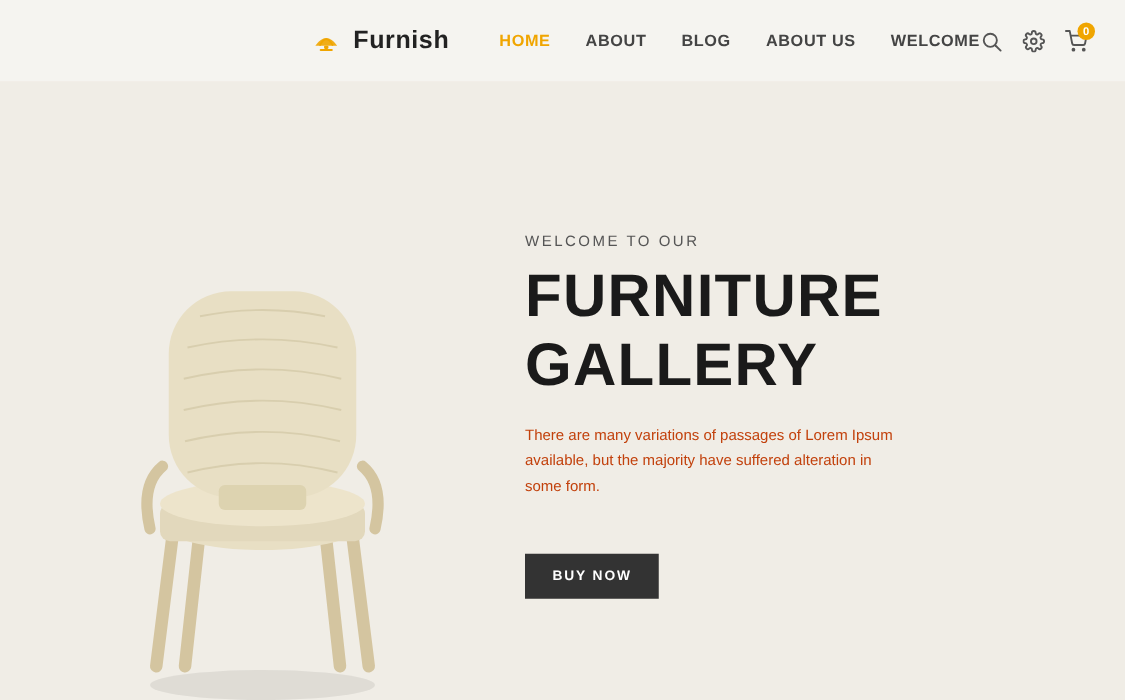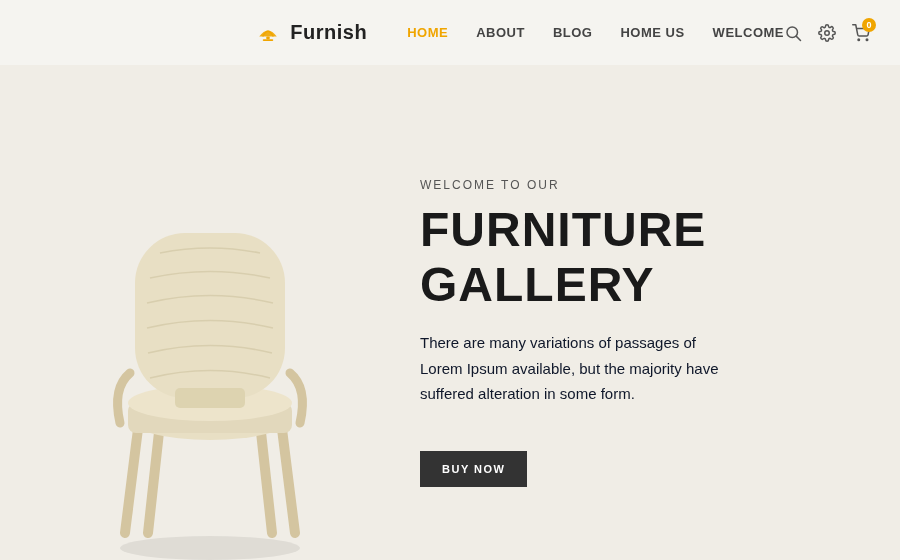--- a/index.html
+++ b/index.html
@@ -137,22 +137,22 @@
       font-size: 48px;
       font-weight: 800;
       color: #1a1a1a;
       line-height: 1.15;
       letter-spacing: 1px;
       margin-bottom: 18px;
       text-transform: uppercase;
     }
 
     .hero-desc {
-      font-size: 15px;
-      color: #0f172a;
+      font-size: 12px;
+      color: #c2410c;
       line-height: 1.7;
       max-width: 300px;
       margin-bottom: 44px;
     }
 
     .buy-now-btn {
       display: inline-block;
       background: #333;
       color: #fff;
       font-size: 11px;
@@ -184,21 +184,21 @@
       <rect x="14" y="20" width="4" height="3" rx="1" fill="#f0a500"></rect>
       <rect x="10" y="23" width="12" height="2" rx="1" fill="#f0a500"></rect>
     </svg>
     <span class="logo-text">Furnish</span>
   </a>
 
   <nav>
     <a class="nav-link active" href="#">HOME</a>
     <a class="nav-link" href="#">ABOUT</a>
     <a class="nav-link" href="#">BLOG</a>
-    <a class="nav-link" href="#">HOME US</a>
+    <a class="nav-link" href="#">ABOUT US</a>
     <a class="nav-link" href="#">WELCOME</a>
   </nav>
 
   <div class="header-icons">
 
     <button class="header-icon-btn" title="Search">
       <svg width="18" height="18" viewBox="0 0 24 24" fill="none" stroke="#555" stroke-width="2" stroke-linecap="round" stroke-linejoin="round">
         <circle cx="11" cy="11" r="7"></circle>
         <line x1="16.5" y1="16.5" x2="22" y2="22"></line>
       </svg>

